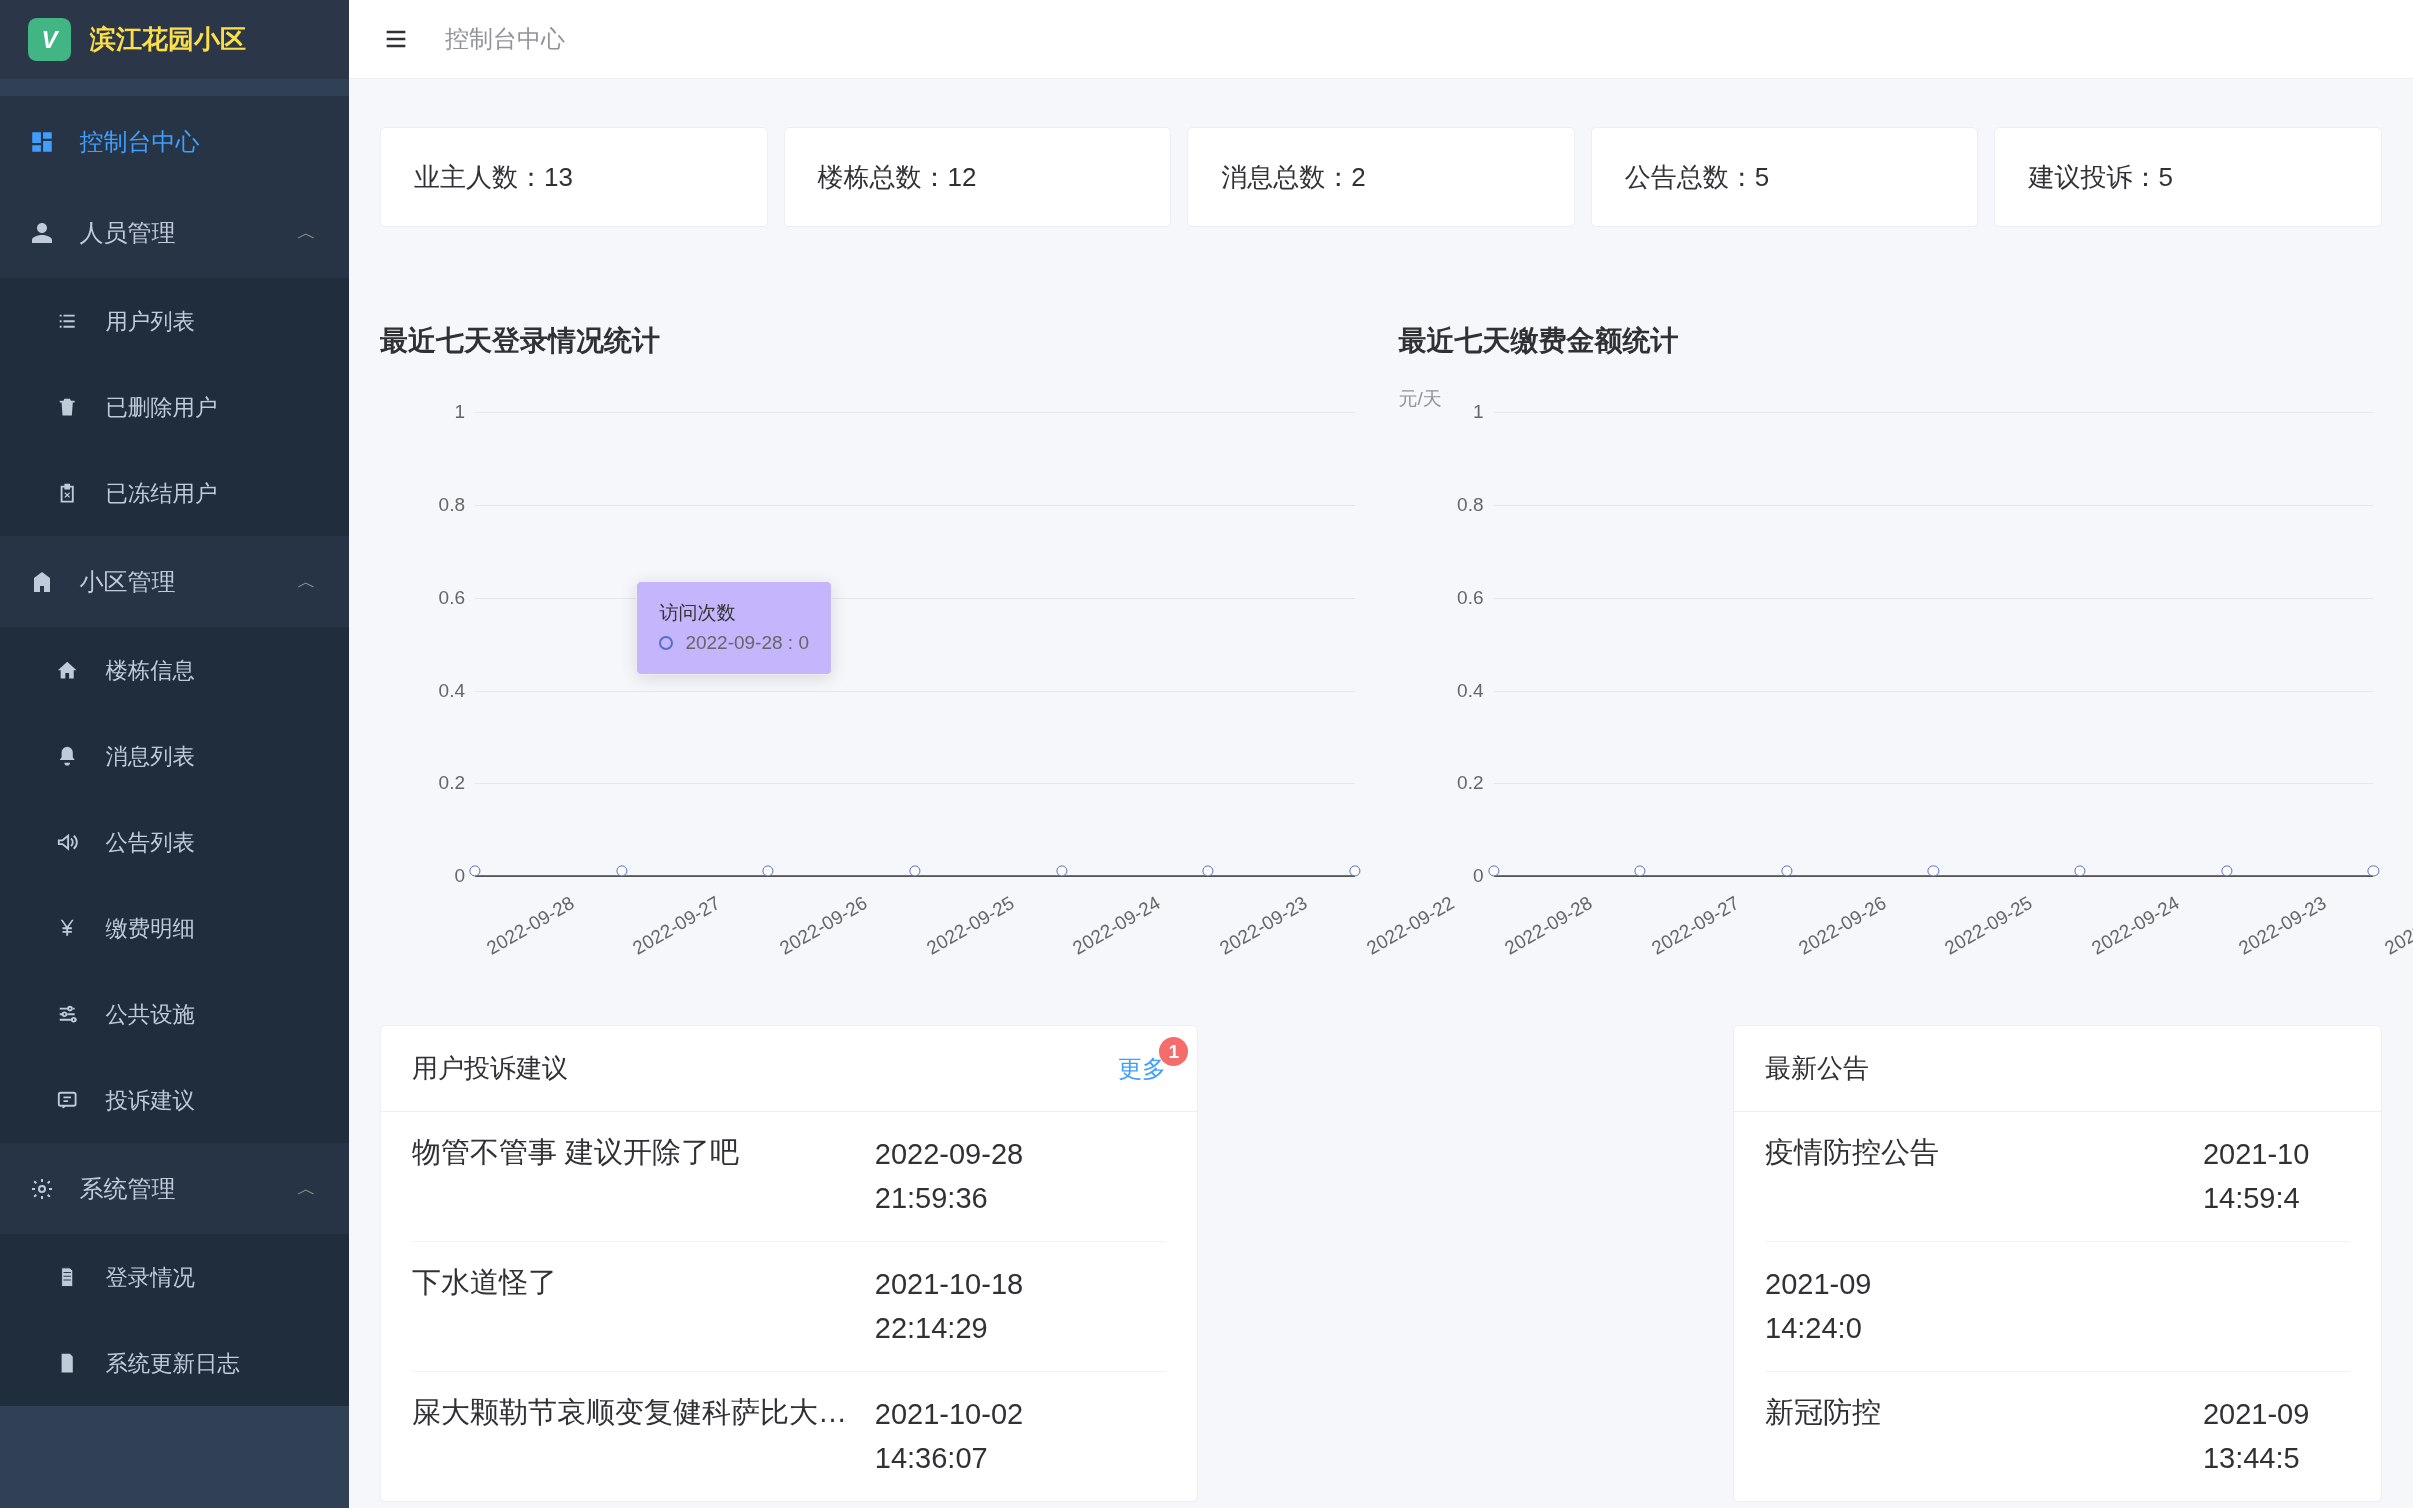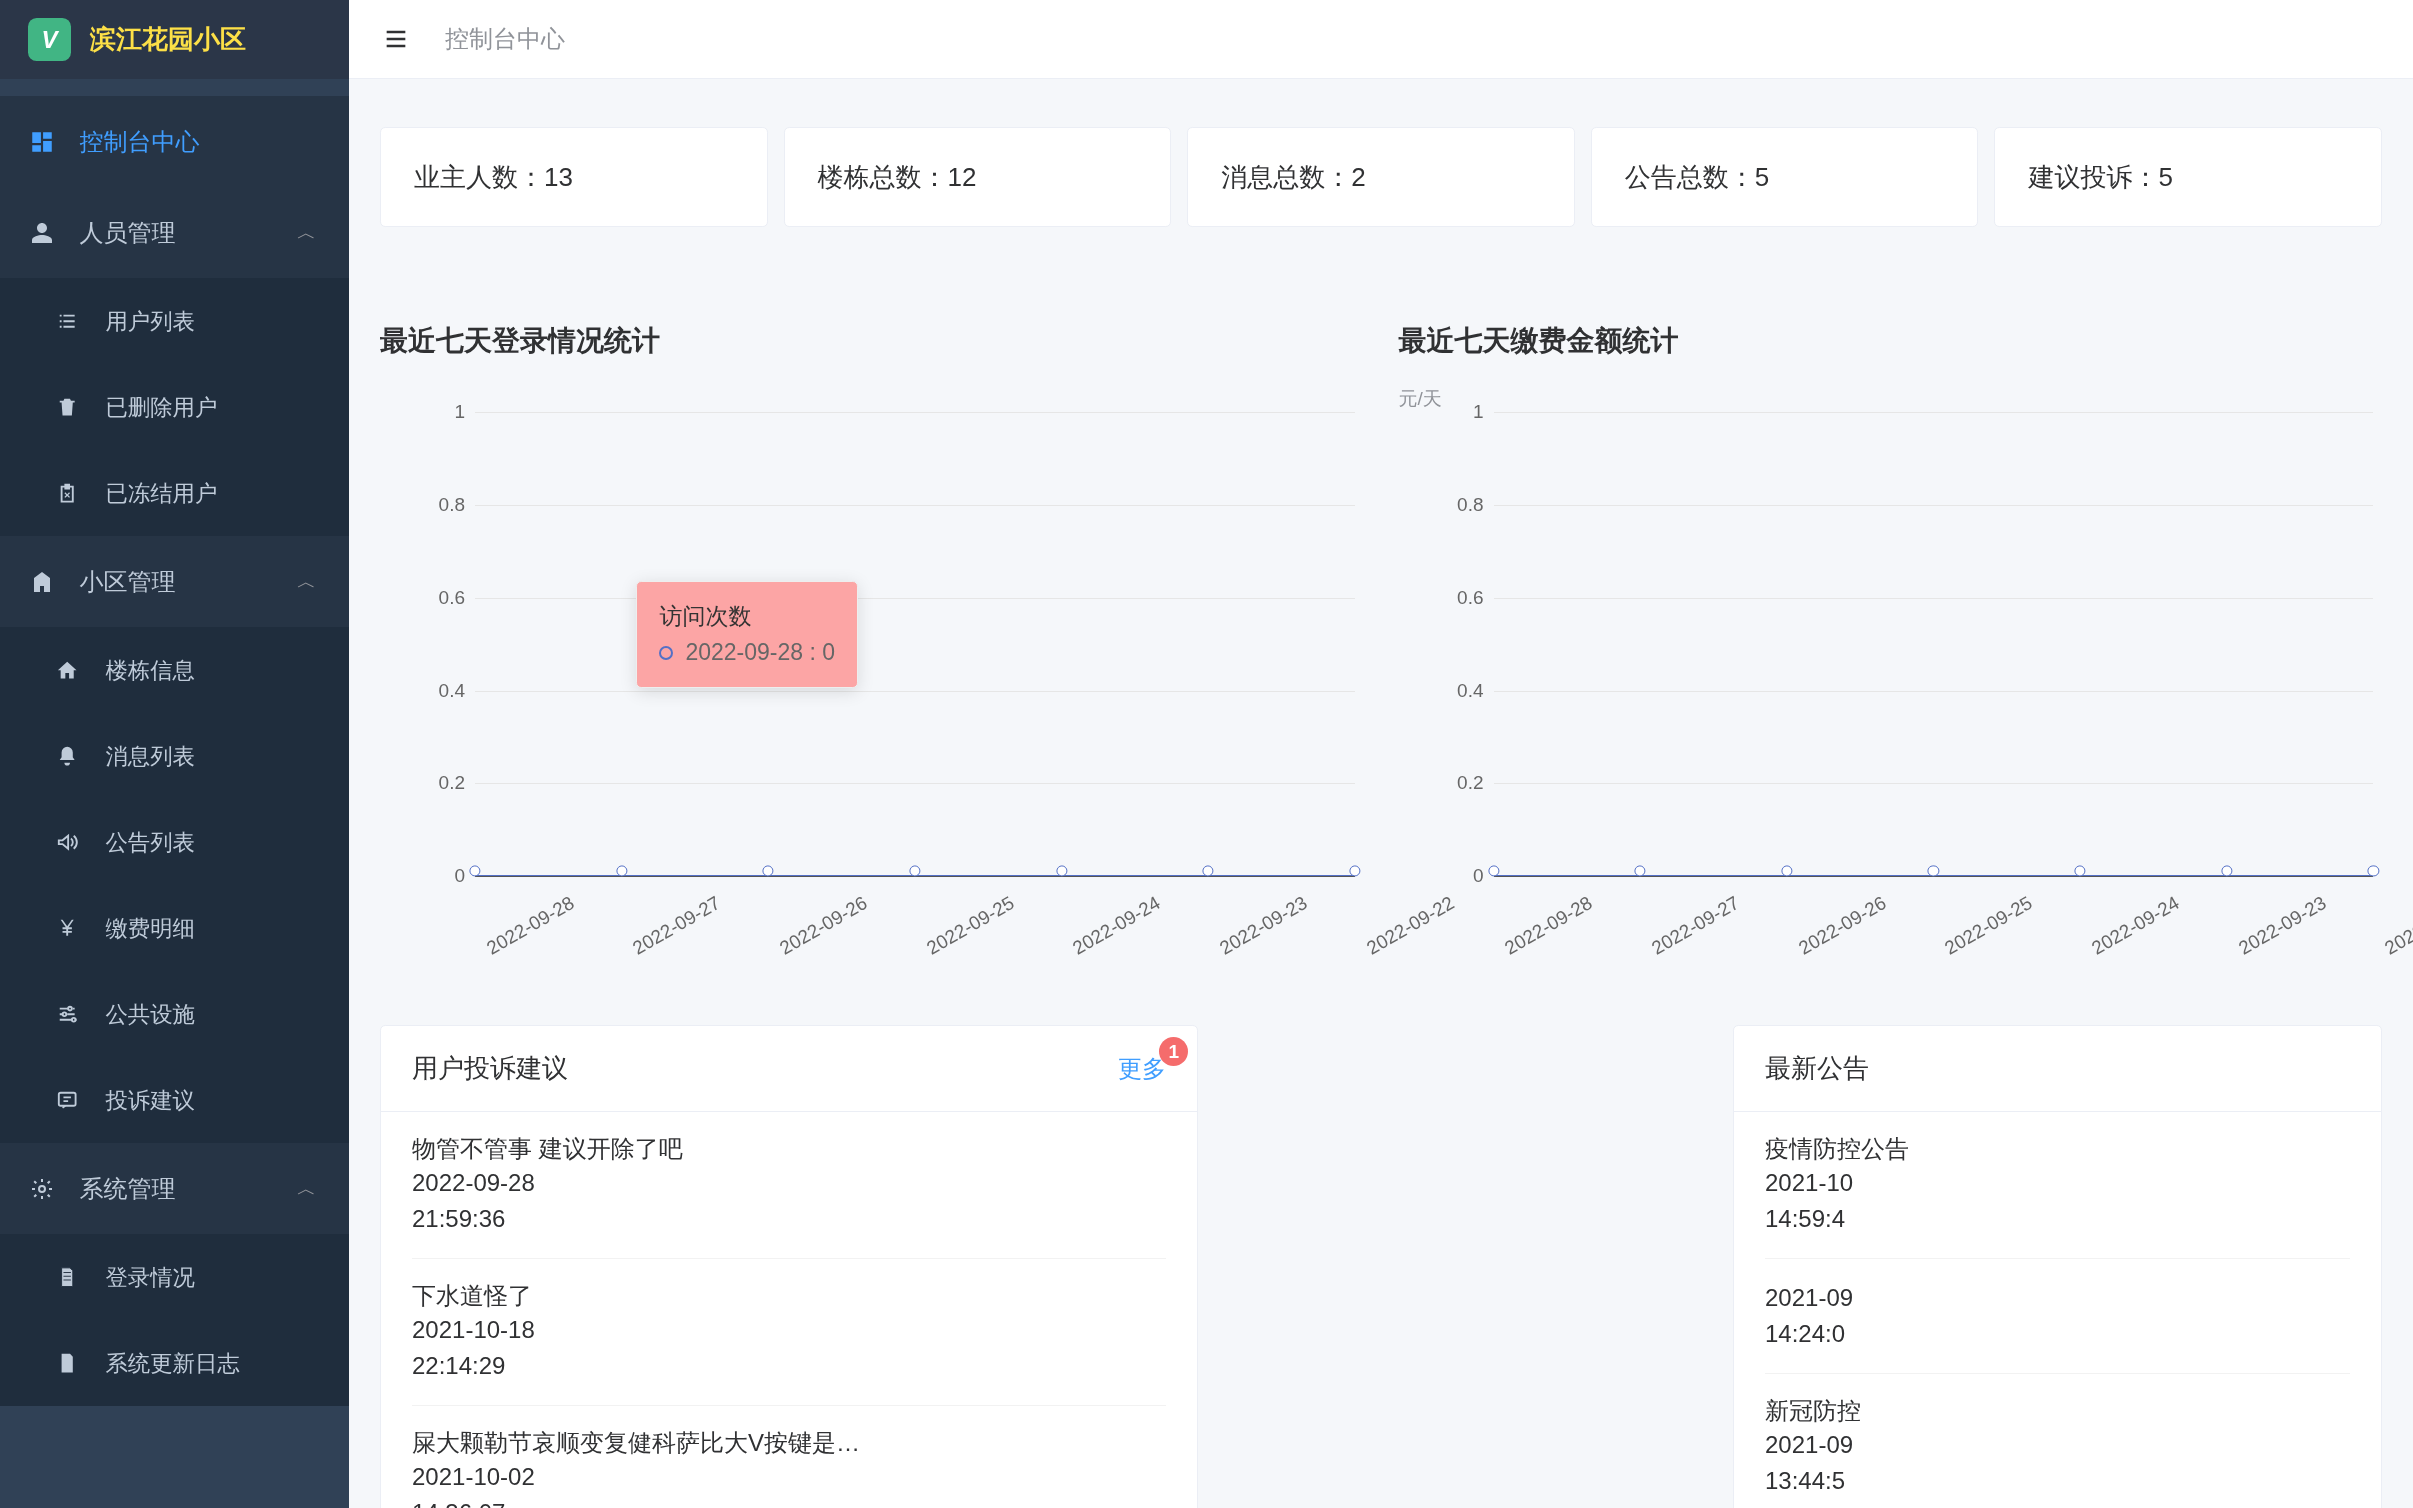--- a/index.html
+++ b/index.html
@@ -30,32 +30,32 @@
 .chart-sub { font-size: 19px; color: #909399; text-align: left; padding-right: 10.4px; margin-bottom: 5.2px; height: 21px; }
 .chart-area { position: relative; height: 535px; }
 .chart-grid { position: absolute; left: 95px; right: 8.6px; top: 0; bottom: 71px; }
 .gridline { position: absolute; left: 0; right: 0; border-top: 0.9px solid #e6e6e6; }
 .gridline.zero { border-top: 0.9px solid #555; }
 .ytick { position: absolute; left: -60px; font-size: 19px; color: #666; transform: translateY(-50%); text-align: right; width: 50px; }
 .xticks { position: absolute; bottom: 0; left: 95px; right: 8.6px; height: 71px; }
 .xtick { position: absolute; font-size: 19px; color: #666; transform: rotate(-30deg); transform-origin: top right; top: 15.5px; white-space: nowrap; }
 .plot-line { position: absolute; left: 0; right: 0; bottom: 0; border-top: 1.7px solid #5470c6; }
 .plot-dot { position: absolute; width: 11.2px; height: 11.2px; border: 1.7px solid #5470c6; background: #fff; border-radius: 50%; transform: translate(-50%, -50%); bottom: -6px; }
-.tooltip { position: absolute; top: 169px; left: 256px; background: #fca5a5; border: 0.9px solid #eee; border-radius: 5.2px; box-shadow: 0 3.5px 17.3px rgba(0,0,0,0.12); padding: 15.5px 22.4px; font-size: 23px; color: #555; line-height: 1.6; z-index: 5; }
+.tooltip { position: absolute; top: 169px; left: 256px; background: #c4b5fd; border: 0.9px solid #eee; border-radius: 5.2px; box-shadow: 0 3.5px 17.3px rgba(0,0,0,0.12); padding: 15.5px 22.4px; font-size: 19px; color: #555; line-height: 1.6; z-index: 5; }
 .tooltip .tt-title { font-weight: 500; color: #333; }
 .tooltip .tt-row { display: flex; align-items: center; gap: 12px; color: #666; }
 .tt-marker { width: 14px; height: 14px; border-radius: 50%; border: 2.6px solid #5470c6; display: inline-block; }
 .cards-row { display: flex; gap: 535px; margin-top: 78px; }
 .panel { background: #fff; border: 0.9px solid #ebeef5; border-radius: 5.2px; width: 818px; }
 .panel-header { display: flex; align-items: center; height: 86px; border-bottom: 0.9px solid #ebeef5; padding: 0 31px; }
 .panel-title { font-size: 26px; font-weight: 500; color: #303133; }
 .more-link { margin-left: auto; color: #409eff; font-size: 24px; position: relative; cursor: pointer; }
 .badge { position: absolute; top: -15.5px; right: -22.4px; background: #f56c6c; color: #fff; font-size: 19px; border-radius: 17.3px; min-width: 29px; height: 29px; display: flex; align-items: center; justify-content: center; font-weight: 600; }
 .panel-body { padding: 0 31px; }
-.row-item { display: flex; border-bottom: 0.9px solid #f2f2f2; padding: 21px 0; font-size: 24px; color: #303133; flex-direction: column; }
+.row-item { display: flex; border-bottom: 0.9px solid #f2f2f2; padding: 21px 0; font-size: 29px; color: #303133; }
 .row-item:last-child { border-bottom: none; }
 .row-title { flex: 1.5; white-space: nowrap; overflow: hidden; text-overflow: ellipsis; padding-right: 26px; }
 .row-date { flex: 1; color: #303133; line-height: 1.5; }
 .panel-right { flex: 1; width: auto; }
 .panel-right .row-title { flex: 2.8; }
 .panel-right .row-date { flex: 1; white-space: nowrap; overflow: hidden; }
 svg { display: block; }
 </style>
 </head>
 <body>

